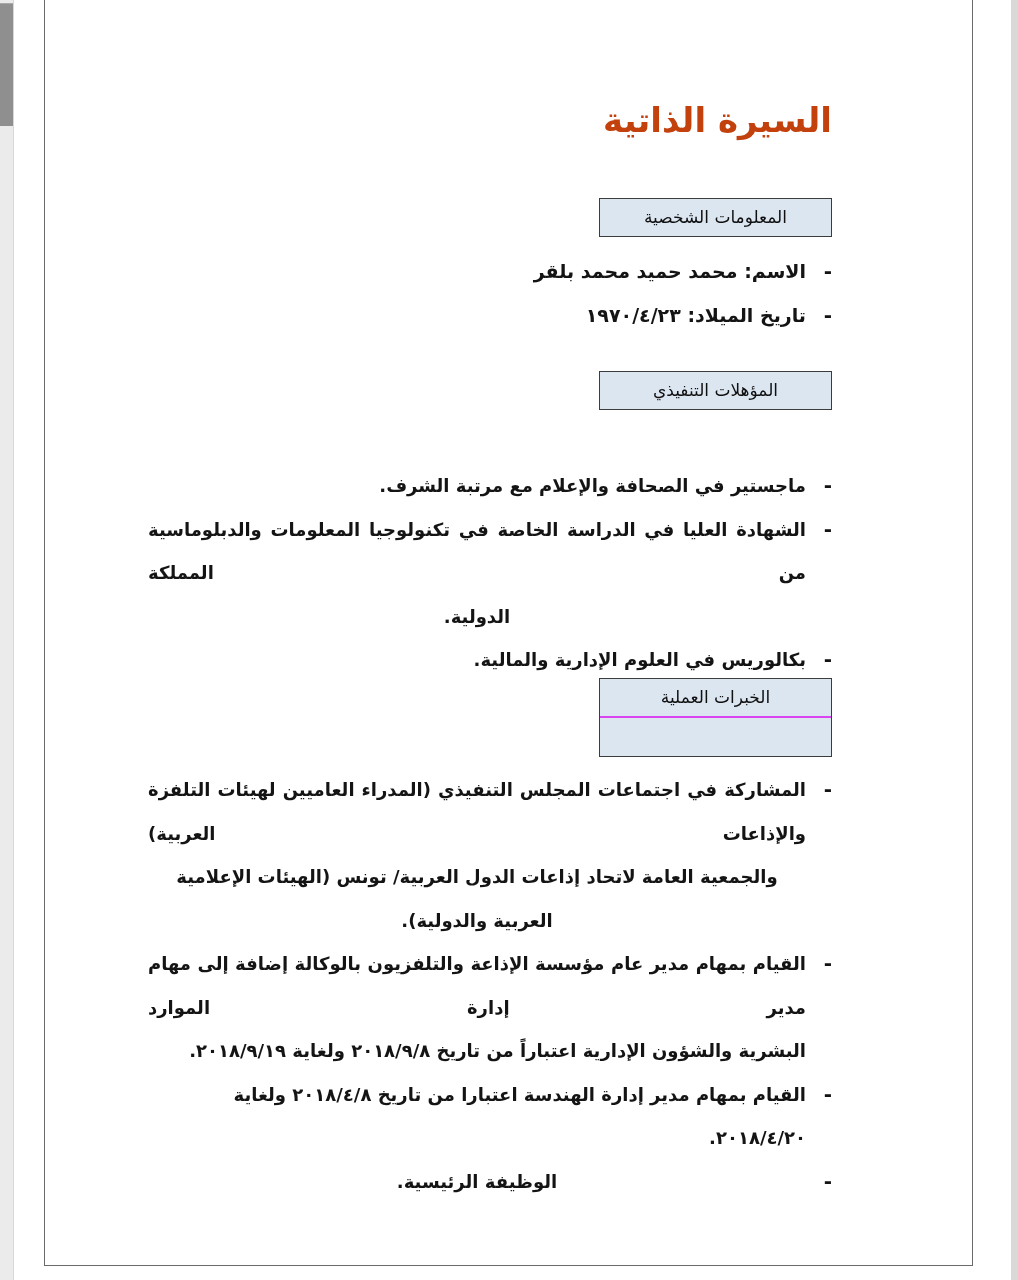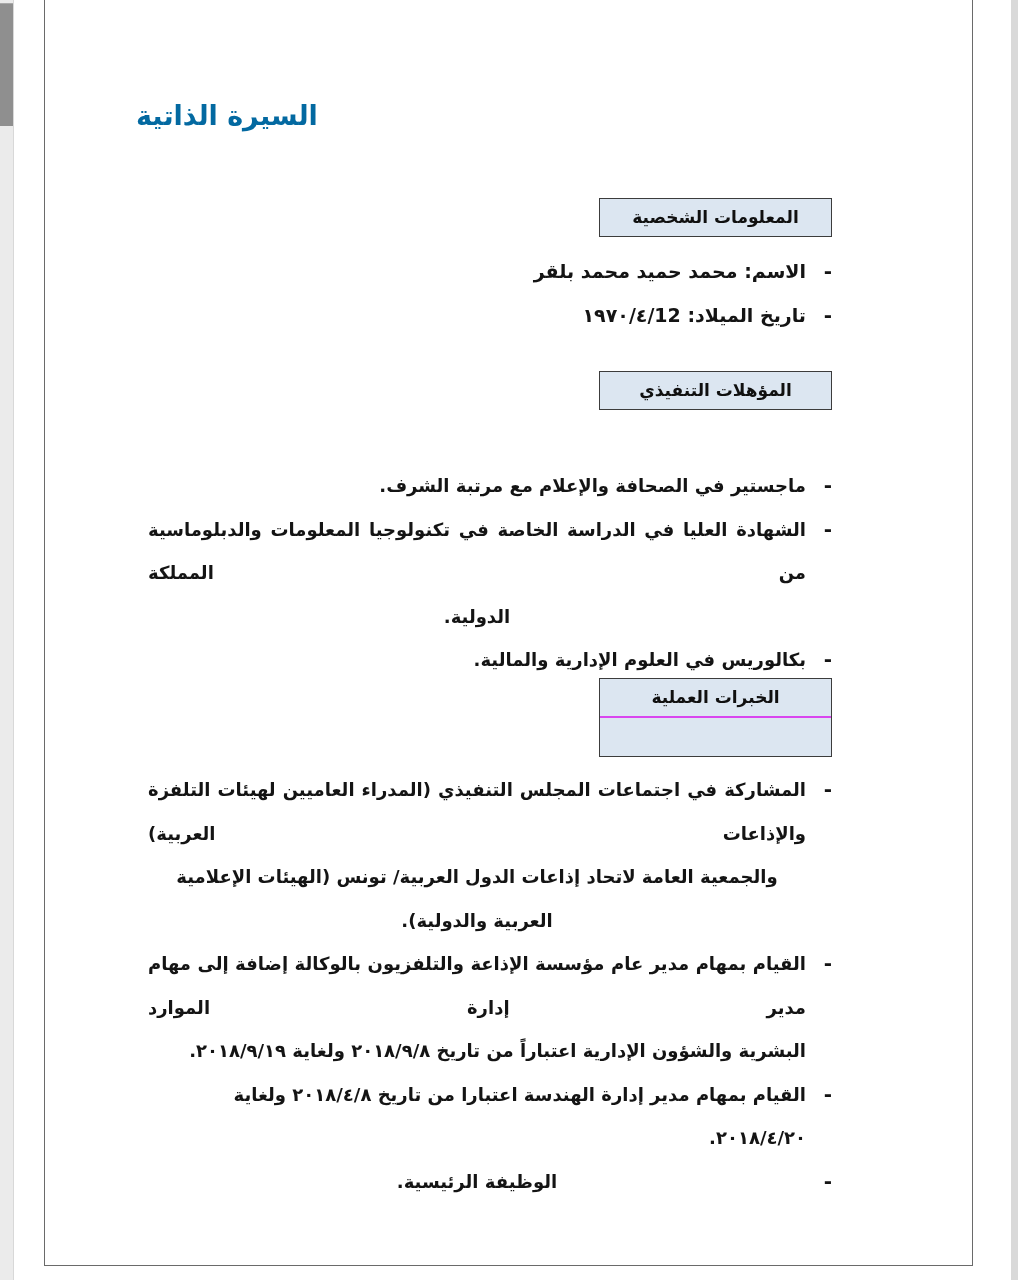--- a/index.html
+++ b/index.html
@@ -44,33 +44,33 @@
   
   .content {
     position: absolute; left: 136px; top: 0;
     width: 696px; height: 1280px;
     direction: rtl;
     color: #141414;
   }
 
   .doc-title {
     position: absolute; top: 100px; left: 0; width: 100%;
-    text-align: left;
-    font-size: 27px; font-weight: bold;
-    color: #0369a1;
+    text-align: right;
+    font-size: 34px; font-weight: bold;
+    color: #c2410c;
   }
 
   .secbox {
     position: absolute; right: 0;
     width: 233px;
     background: #dce6f1;
     border: 1px solid #3c3c3c;
     box-sizing: border-box;
     text-align: center;
-    font-size: 17px; font-weight: bold;
+    font-size: 17px; font-weight: normal;
     color: #101010;
   }
   .secbox .boxrow { height: 37px; line-height: 37px; }
   #box-personal { top: 198px; }
   #box-qualifications { top: 371px; }
   #box-experience { top: 678px; }
   #box-experience .boxrow.titled { border-bottom: 2px solid #d946ef; }
   #box-experience .boxrow.empty { height: 38px; }
 
   .bullets {
@@ -115,21 +115,21 @@
   <div class="bullets" id="bullets-personal">
       <div class="bullet">
         <span class="dash">-</span>
         <div class="blines">
           <div class="bline a-r">الاسم: محمد حميد محمد بلقر</div>
         </div>
       </div>
       <div class="bullet">
         <span class="dash">-</span>
         <div class="blines">
-          <div class="bline a-r">تاريخ الميلاد: ١٩٧٠/٤/12</div>
+          <div class="bline a-r">تاريخ الميلاد: ١٩٧٠/٤/٢٣</div>
         </div>
       </div>
     </div>
 
   <div class="secbox" id="box-qualifications">
     <div class="boxrow titled">المؤهلات التنفيذي</div>
   </div>
 
   <div class="bullets" id="bullets-qualifications">
       <div class="bullet">

